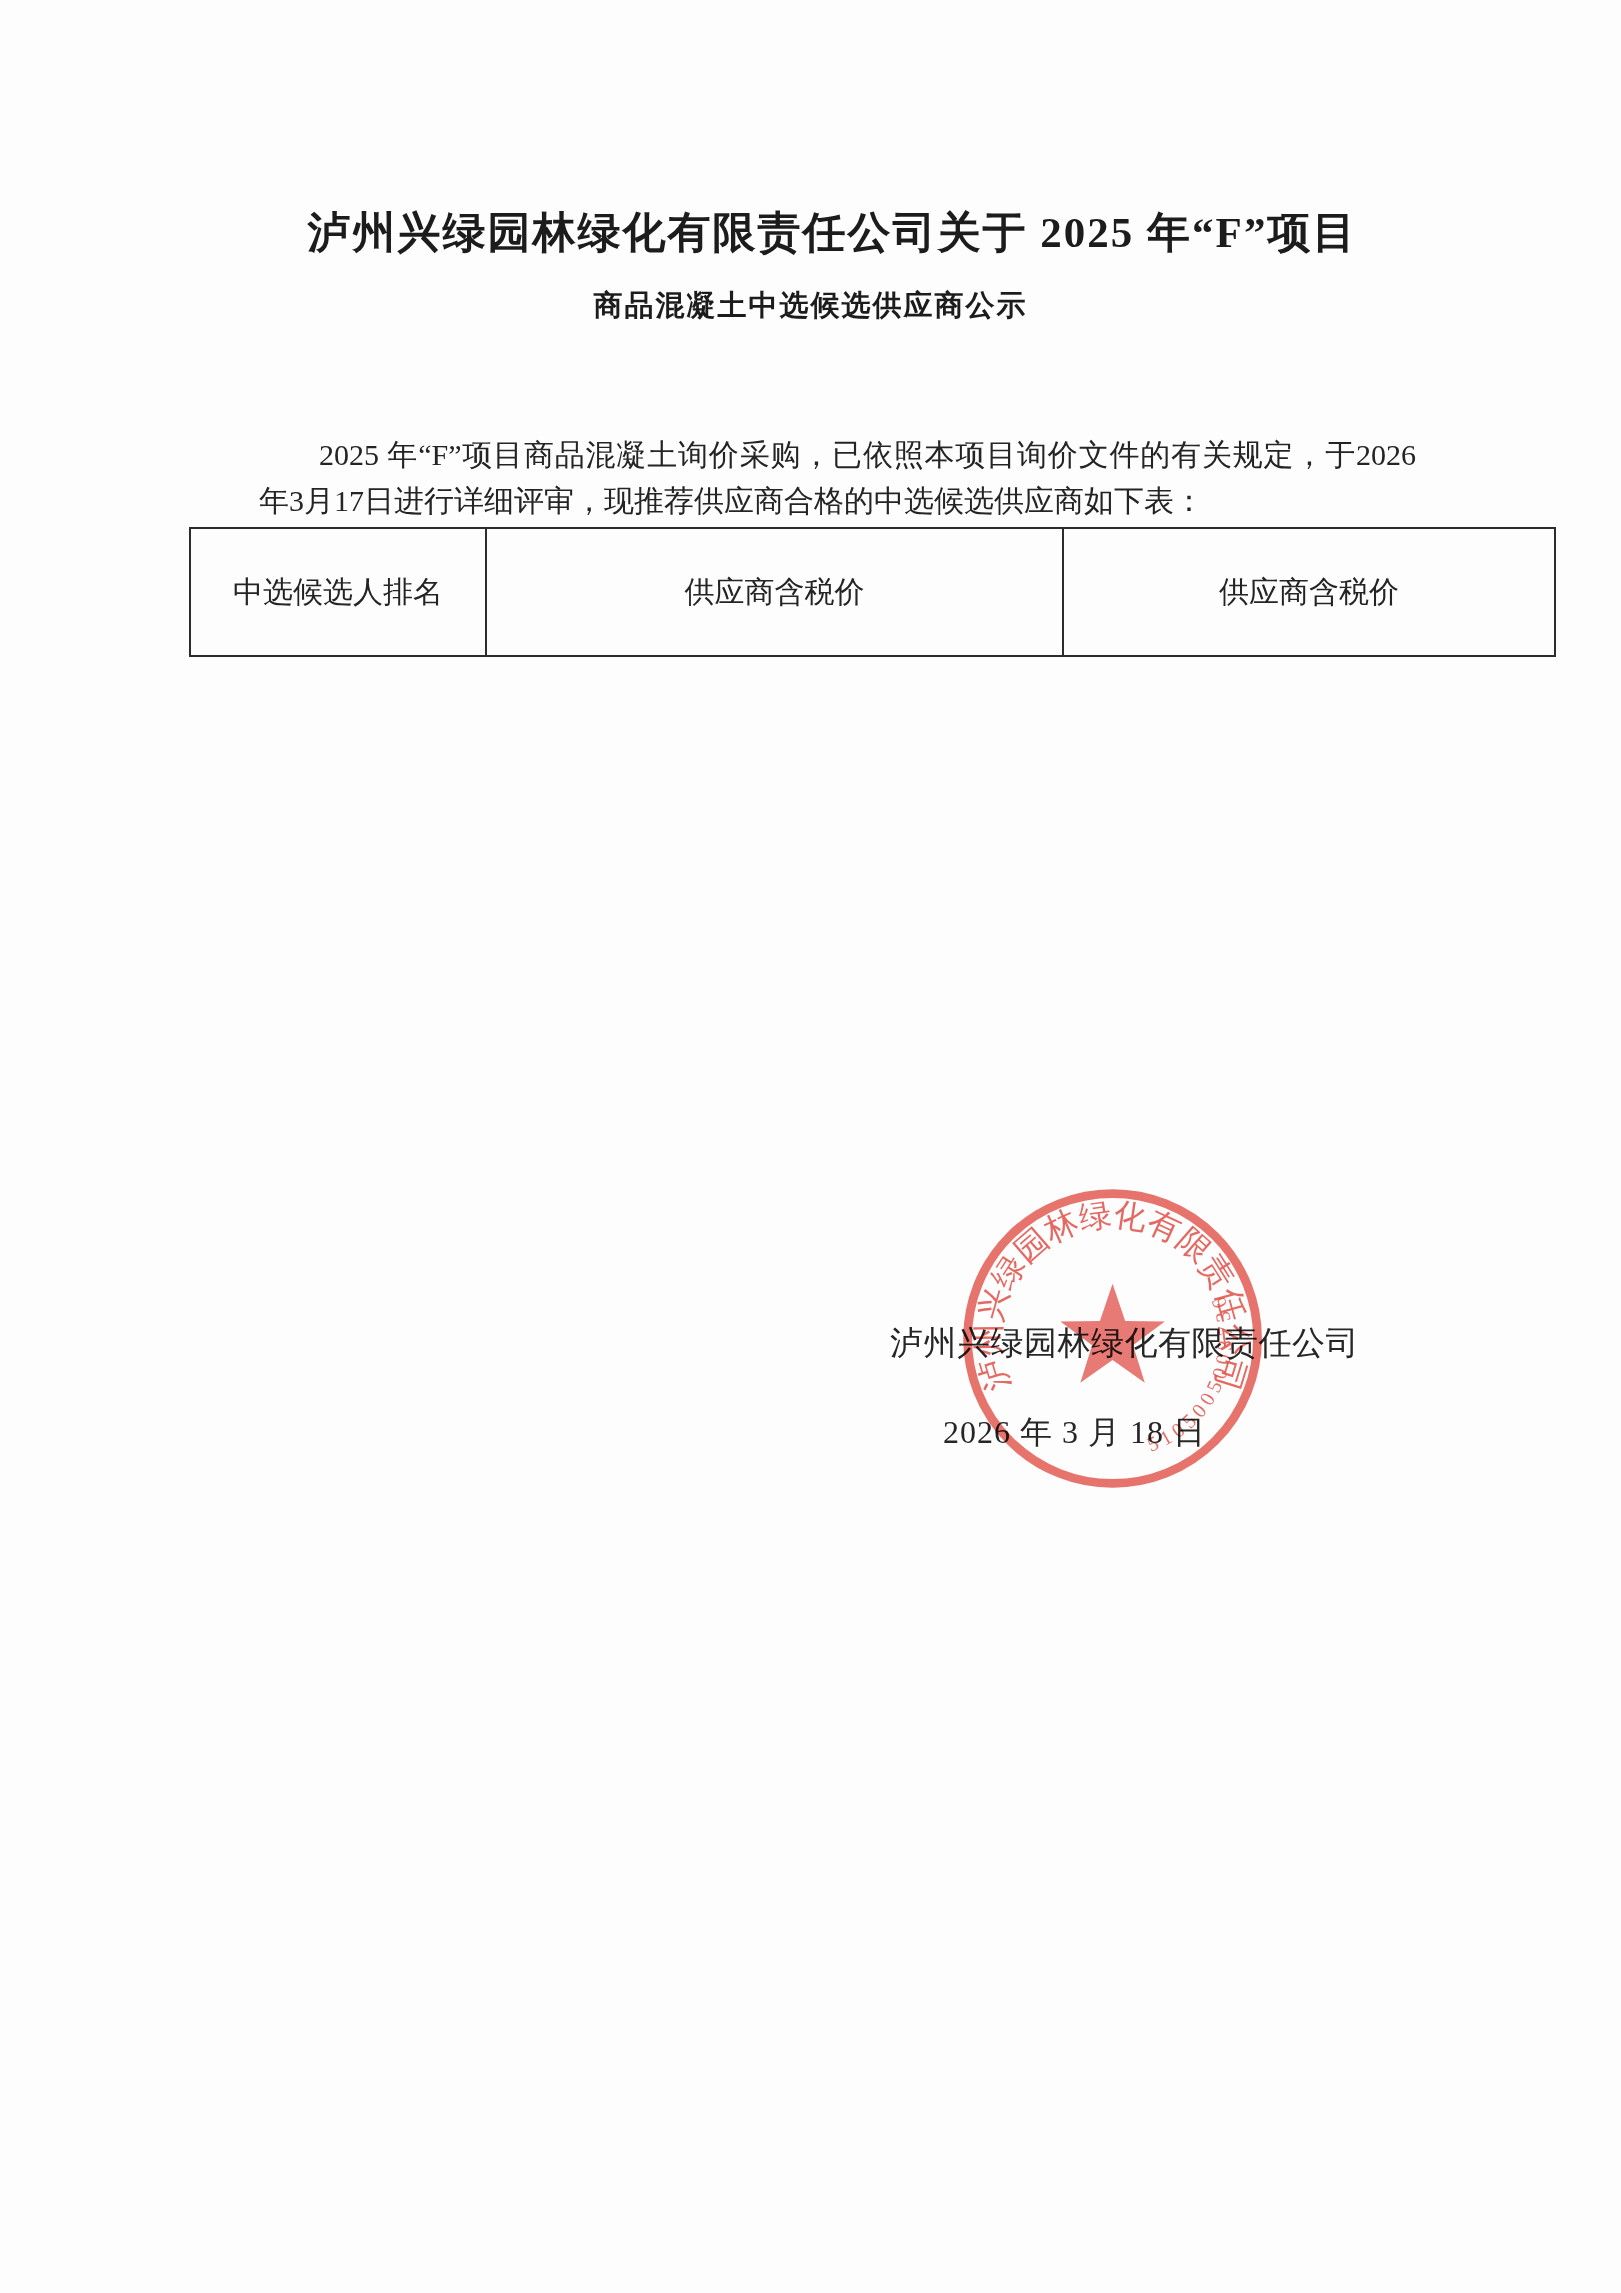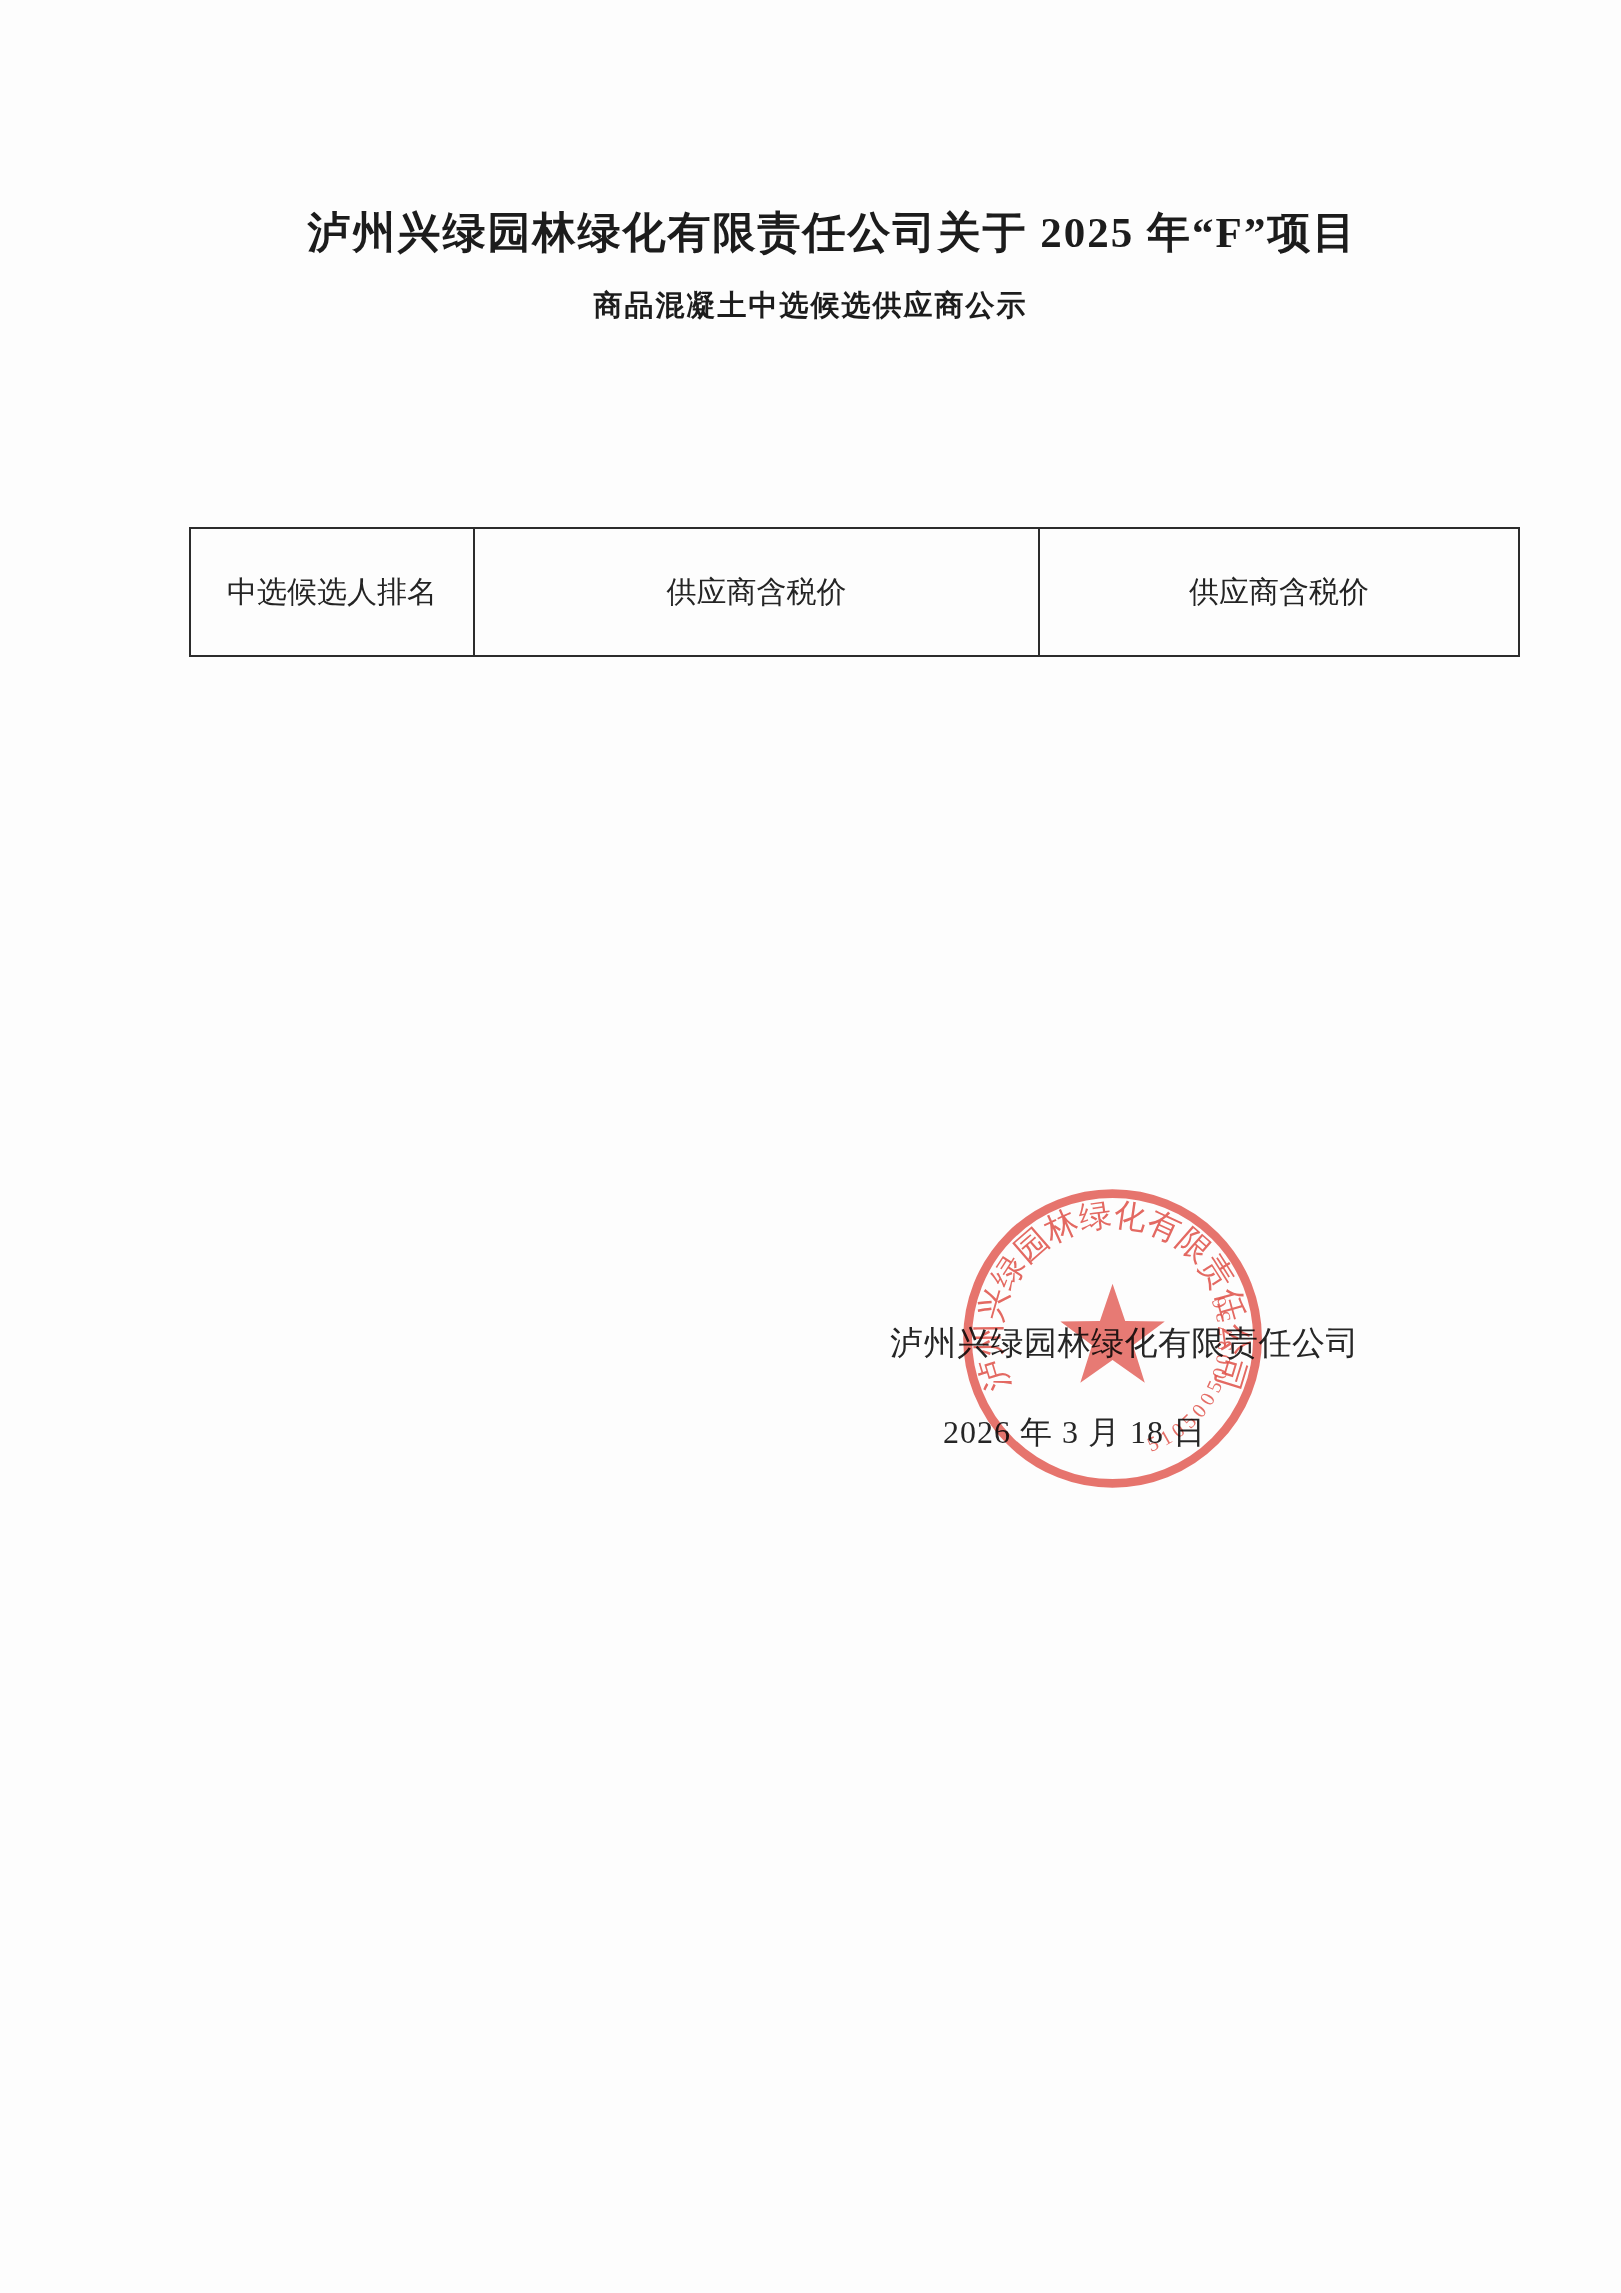--- a/index.html
+++ b/index.html
@@ -26,21 +26,21 @@
     color:#242424;
   }
   table.suppliers {
     position:absolute; top:527px; left:189px;
     width:1257px; border-collapse:collapse; table-layout:fixed;
   }
   table.suppliers td {
     border:2.9px solid #2c2c2c;
     text-align:center; vertical-align:middle;
     font-size:30px; color:#242424;
-    padding:0 11px;
+    padding:0 17px;
     overflow:hidden; white-space:nowrap;
   }
   table.suppliers tr.head td { height:126px; }
   table.suppliers tr.data td { height:102px; }
   .col-rank  { width:260px; }
   .col-name  { width:541px; }
   .col-price { width:456px; }
   .sig-company {
     position:absolute; top:1321px; left:890px;
     font-size:33px; letter-spacing:0.5px; color:#262626;
@@ -58,20 +58,21 @@
   .stamp text { font-family:"Liberation Serif","DejaVu Serif",serif; }
 </style>
 </head>
 <body>
 
 <div class="page">
 
   <div class="title-line l1">泸州兴绿园林绿化有限责任公司关于 2025 年“F”项目</div>
   <div class="title-line l2">商品混凝土中选候选供应商公示</div>
 
+  <p class="intro">2025 年“F”项目商品混凝土询价采购，已依照本项目询价文件的有关规定，于2026年3月17日进行详细评审，现推荐供应商合格的中选候选供应商如下表：</p>
 
   <table class="suppliers">
     <tbody>
       <tr class="head">
         <td class="col-rank">中选候选人排名</td>
         <td class="col-name">供应商含税价</td>
         <td class="col-price">供应商含税价</td>
       </tr>
     </tbody>
   </table>

